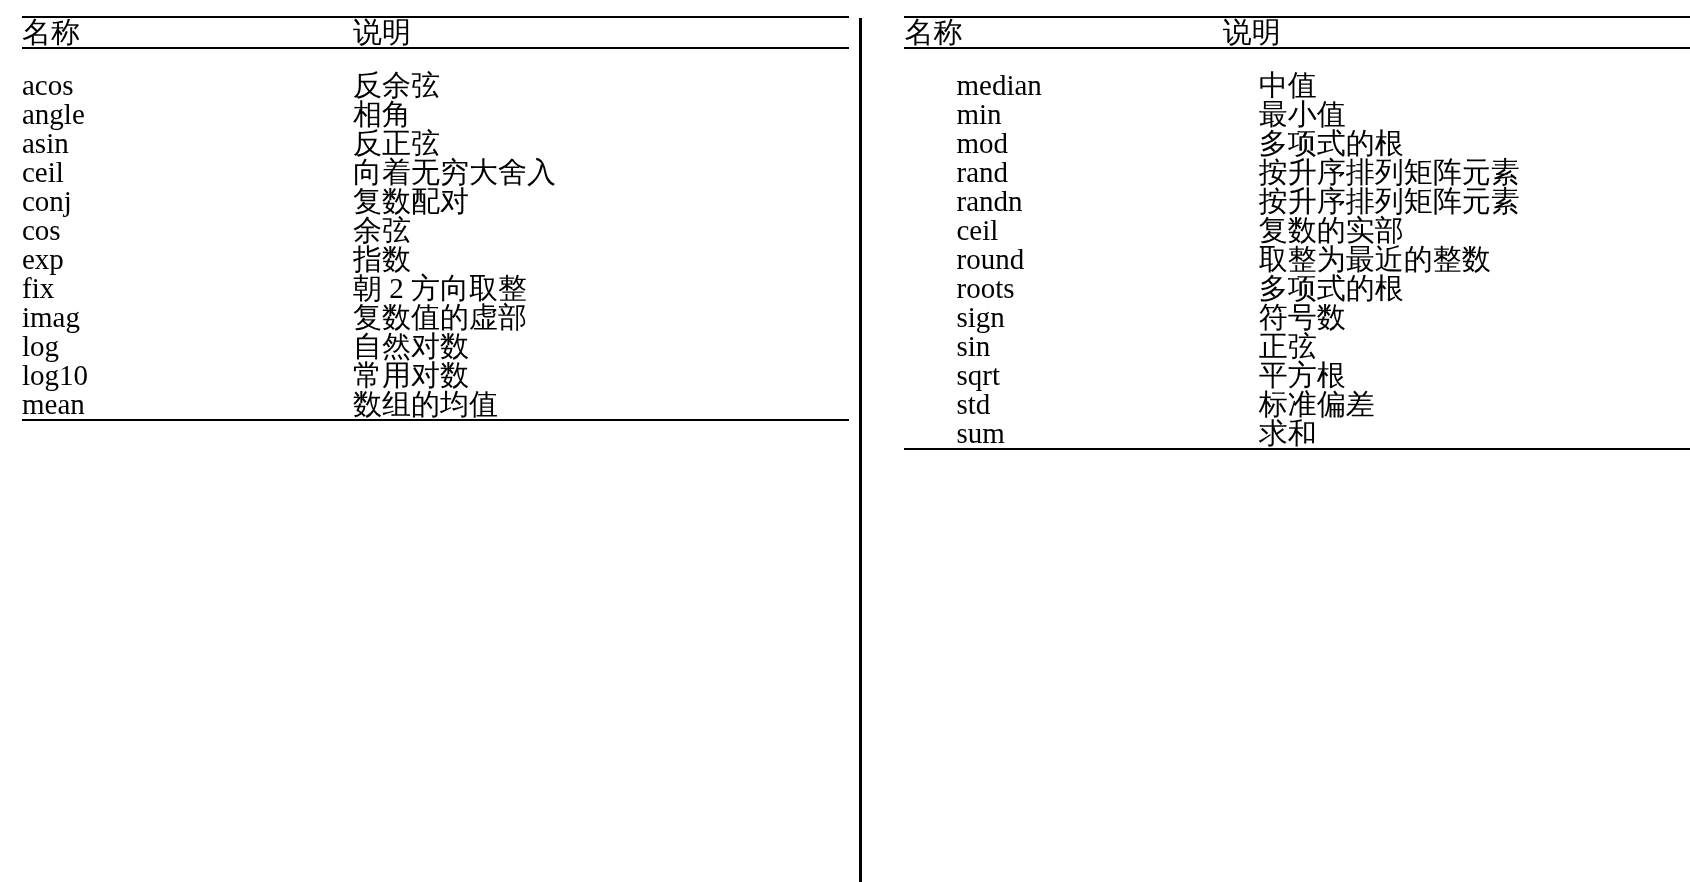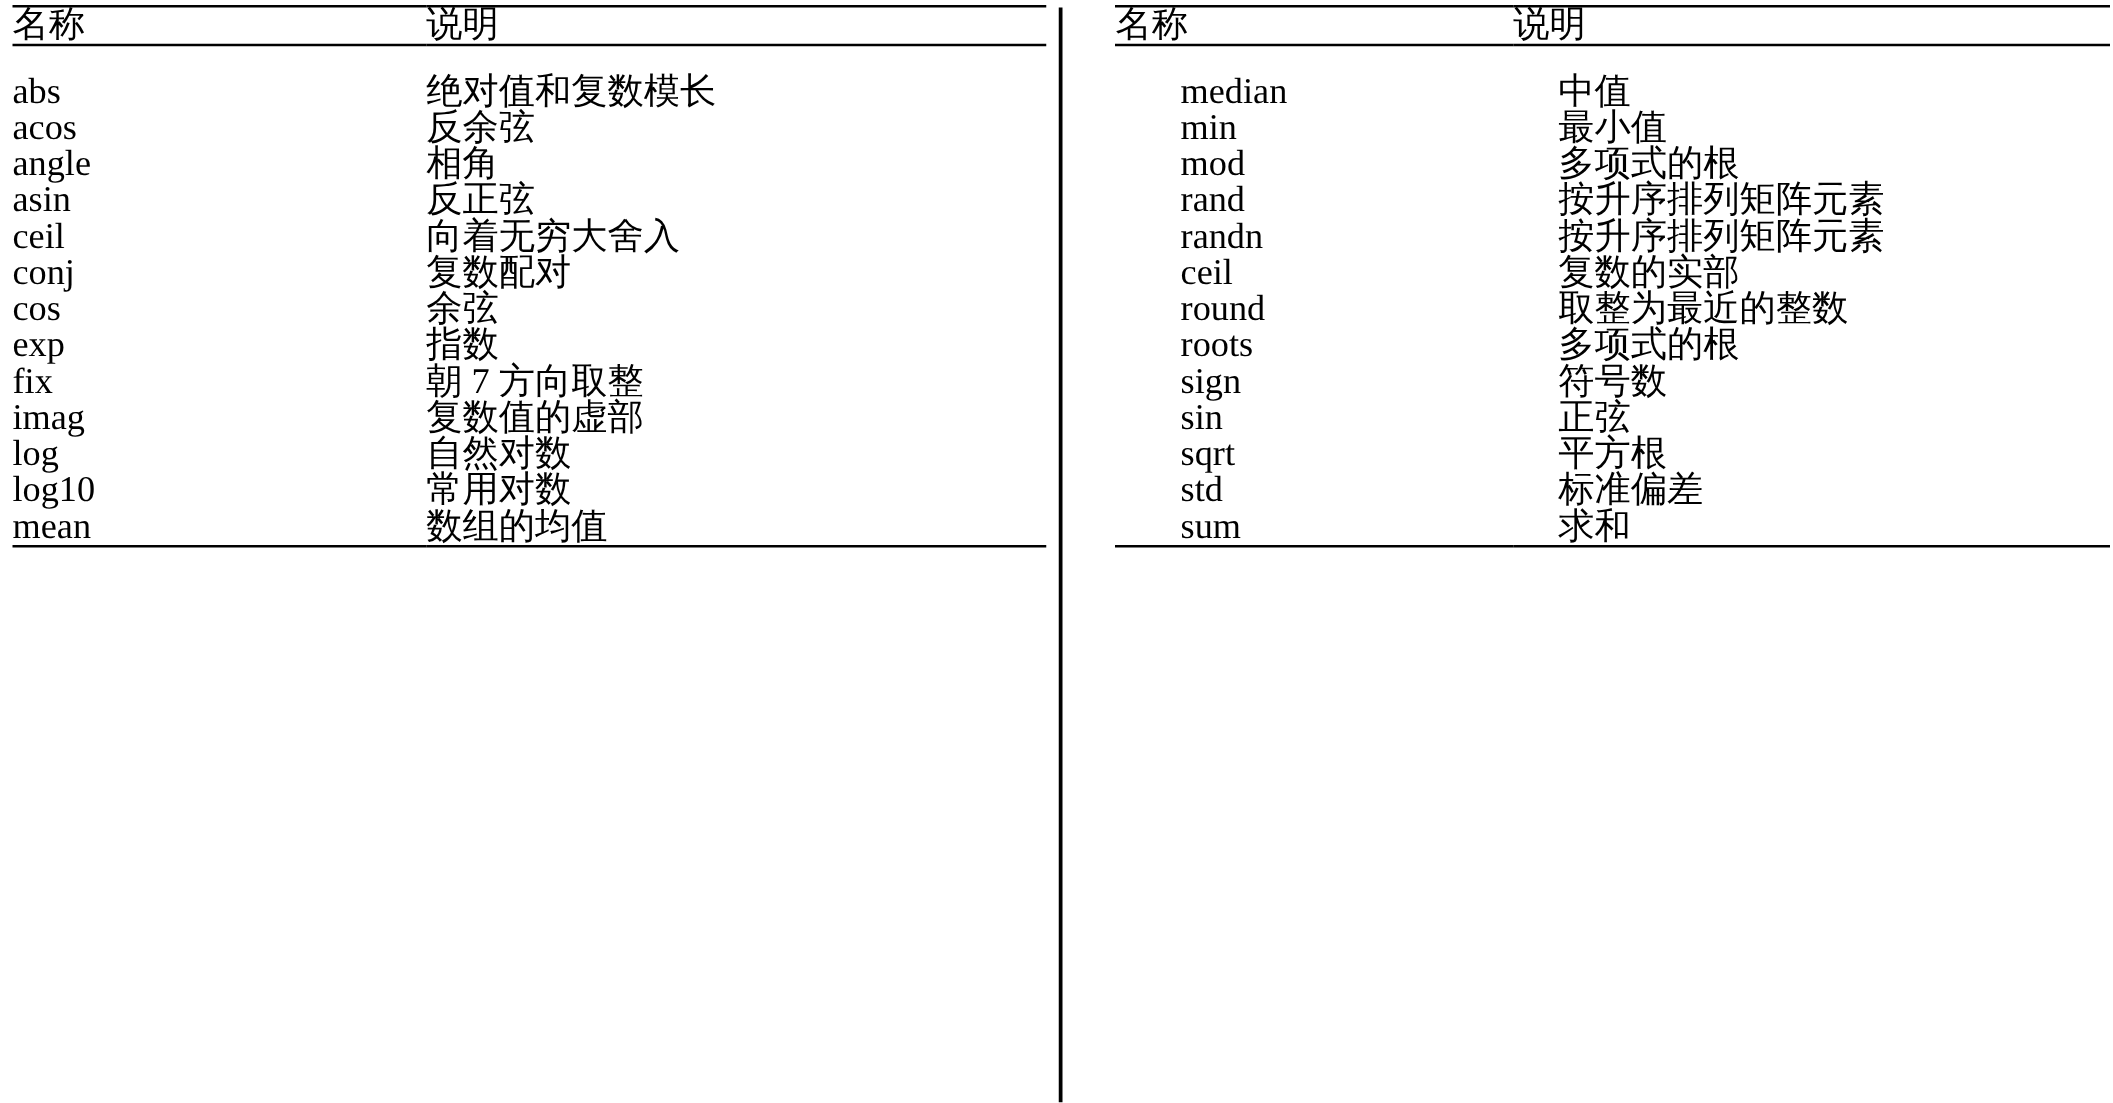--- a/index.html
+++ b/index.html
@@ -12,21 +12,21 @@
     height: 882px;
     font-family: "Liberation Serif", "DejaVu Serif", serif;
     color: #000000;
     overflow: hidden;
   }
   .page {
     width: 1690px;
     height: 826px;
     position: relative;
     box-sizing: border-box;
-    padding: 4px;
+    padding: 16px;
   }
   .tables-wrap {
     display: flex;
     flex-direction: row;
     width: 1690px;
     height: 882px;
     box-sizing: border-box;
     align-items: stretch;
   }
   .table-block {
@@ -120,24 +120,20 @@
           <col class="col-desc">
         </colgroup>
         <thead>
           <tr>
             <th>名称</th>
             <th>说明</th>
           </tr>
         </thead>
         <tbody>
           <tr>
-            <td class="cell-name">abs</td>
-            <td class="cell-desc">绝对值和复数模长</td>
-          </tr>
-          <tr>
             <td class="cell-name">acos</td>
             <td class="cell-desc">反余弦</td>
           </tr>
           <tr>
             <td class="cell-name">angle</td>
             <td class="cell-desc">相角</td>
           </tr>
           <tr>
             <td class="cell-name">asin</td>
             <td class="cell-desc">反正弦</td>
@@ -153,21 +149,21 @@
           <tr>
             <td class="cell-name">cos</td>
             <td class="cell-desc">余弦</td>
           </tr>
           <tr>
             <td class="cell-name">exp</td>
             <td class="cell-desc">指数</td>
           </tr>
           <tr>
             <td class="cell-name">fix</td>
-            <td class="cell-desc">朝 7 方向取整</td>
+            <td class="cell-desc">朝 2 方向取整</td>
           </tr>
           <tr>
             <td class="cell-name">imag</td>
             <td class="cell-desc">复数值的虚部</td>
           </tr>
           <tr>
             <td class="cell-name">log</td>
             <td class="cell-desc">自然对数</td>
           </tr>
           <tr>

